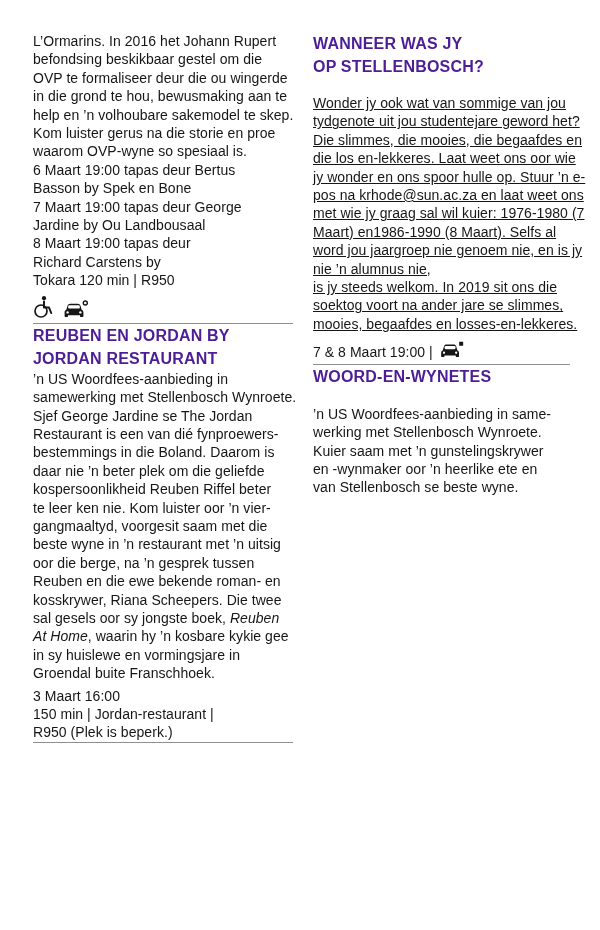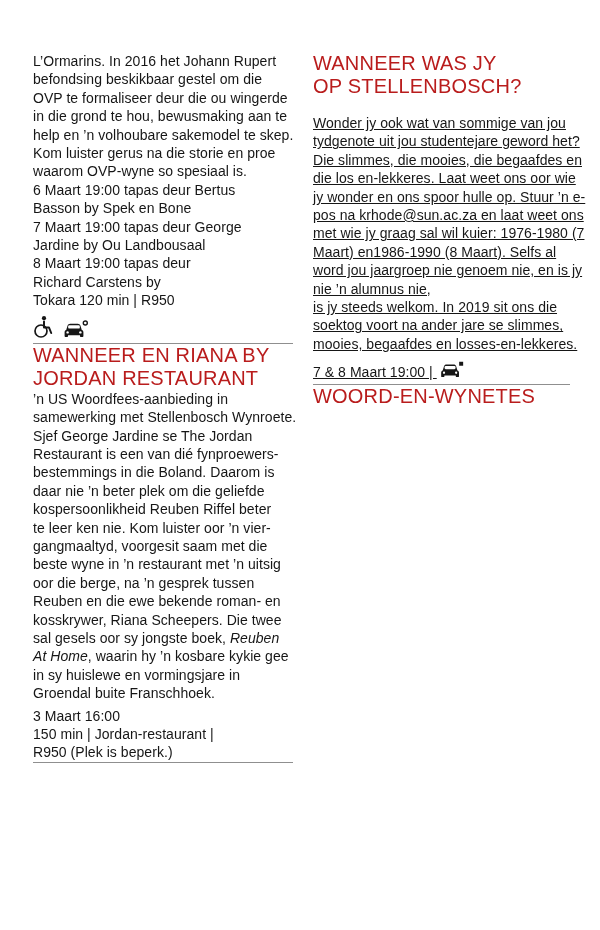--- a/index.html
+++ b/index.html
@@ -4,36 +4,36 @@
 <style>
   html, body { margin:0; padding:0; }
   body {
     width:600px; height:930px;
     background:#ffffff;
     font-family:"Liberation Sans", sans-serif;
     color:#161616;
     position:relative;
     overflow:hidden;
   }
-  .col { position:absolute; top:52px; }
+  .col { position:absolute; top:32px; }
   .col-left  { left:33px;  width:268px; }
   .col-right { left:313px; width:278px; }
 
   .body-text {
     font-size:14px;
     line-height:18.4px;
     white-space:pre-line;
     margin:0;
     letter-spacing:0.05px;
   }
   h2.section-heading {
-    font-size:20px;
+    font-size:16px;
     line-height:23px;
-    font-weight:normal;
-    color:#b91c1c;
+    font-weight:bold;
+    color:#4c1d95;
     margin:0;
     white-space:pre-line;
     letter-spacing:0.2px;
   }
   hr.divider {
     border:none;
     border-top:1.6px solid #8f8f8f;
     margin:0;
     height:0;
   }
@@ -53,21 +53,21 @@
   
   .mt-events   { }
   .mt-icons    { margin-top:9px;  }
   .mt-div1     { margin-top:11px; }
   .mt-head     { margin-top:13px; }
   .mt-body     { }
   .mt-details  { margin-top:4px;  }
   .mt-div2     { margin-top:10px; }
 
   .mt-rbody    { margin-top:16px;text-decoration:underline; }
-  .mt-rdetails { margin-top:8px;text-decoration:underline;  }
+  .mt-rdetails { margin-top:8px;  }
   .mt-rdiv     { margin-top:9px;  }
   .mt-rhead2   { margin-top:15px; }
   .mt-rbody2   { margin-top:17px; }
   .mt-rsched   { margin-top:15px; }
 </style>
 </head>
 <body>
 
 <div class="col col-left">
 
@@ -101,21 +101,21 @@
         <rect x="5.2" y="5.2" width="11.6" height="3.4" rx="1.2" fill="#fff"></rect>
         <circle cx="4.6" cy="12.4" r="1.2" fill="#fff"></circle>
         <circle cx="17.4" cy="12.4" r="1.2" fill="#fff"></circle>
         <circle cx="22.3" cy="3" r="2" fill="none" stroke="currentColor" stroke-width="1.4"></circle>
       </svg>
     </span>
   </div>
 
   <hr class="divider divider-left mt-div1">
 
-  <h2 class="section-heading mt-head">WANNEER EN RIANA BY
+  <h2 class="section-heading mt-head">REUBEN EN JORDAN BY
 JORDAN RESTAURANT</h2>
 
   <p class="body-text mt-body"><span>’n US Woordfees-aanbieding in
 samewerking met Stellenbosch Wynroete.
 Sjef George Jardine se The Jordan
 Restaurant is een van dié fynproewers-
 bestemmings in die Boland. Daarom is
 daar nie ’n beter plek om die geliefde
 kospersoonlikheid Reuben Riffel beter
 te leer ken nie. Kom luister oor ’n vier-
@@ -161,15 +161,20 @@
         <rect x="5.2" y="5.2" width="11.6" height="3.4" rx="1.2" fill="#fff"></rect>
         <circle cx="4.6" cy="12.4" r="1.2" fill="#fff"></circle>
         <circle cx="17.4" cy="12.4" r="1.2" fill="#fff"></circle>
         <rect x="20.6" y="0.8" width="4.2" height="4.2" fill="currentColor"></rect>
       </svg></span><br></p>
 
   <hr class="divider divider-right mt-rdiv">
 
   <h2 class="section-heading mt-rhead2">WOORD-EN-WYNETES</h2>
 
+  <p class="body-text mt-rbody2">’n US Woordfees-aanbieding in same-
+werking met Stellenbosch Wynroete.
+Kuier saam met ’n gunstelingskrywer
+en -wynmaker oor ’n heerlike ete en
+van Stellenbosch se beste wyne.</p>
 
 
 </div>
 
 </body></html>

